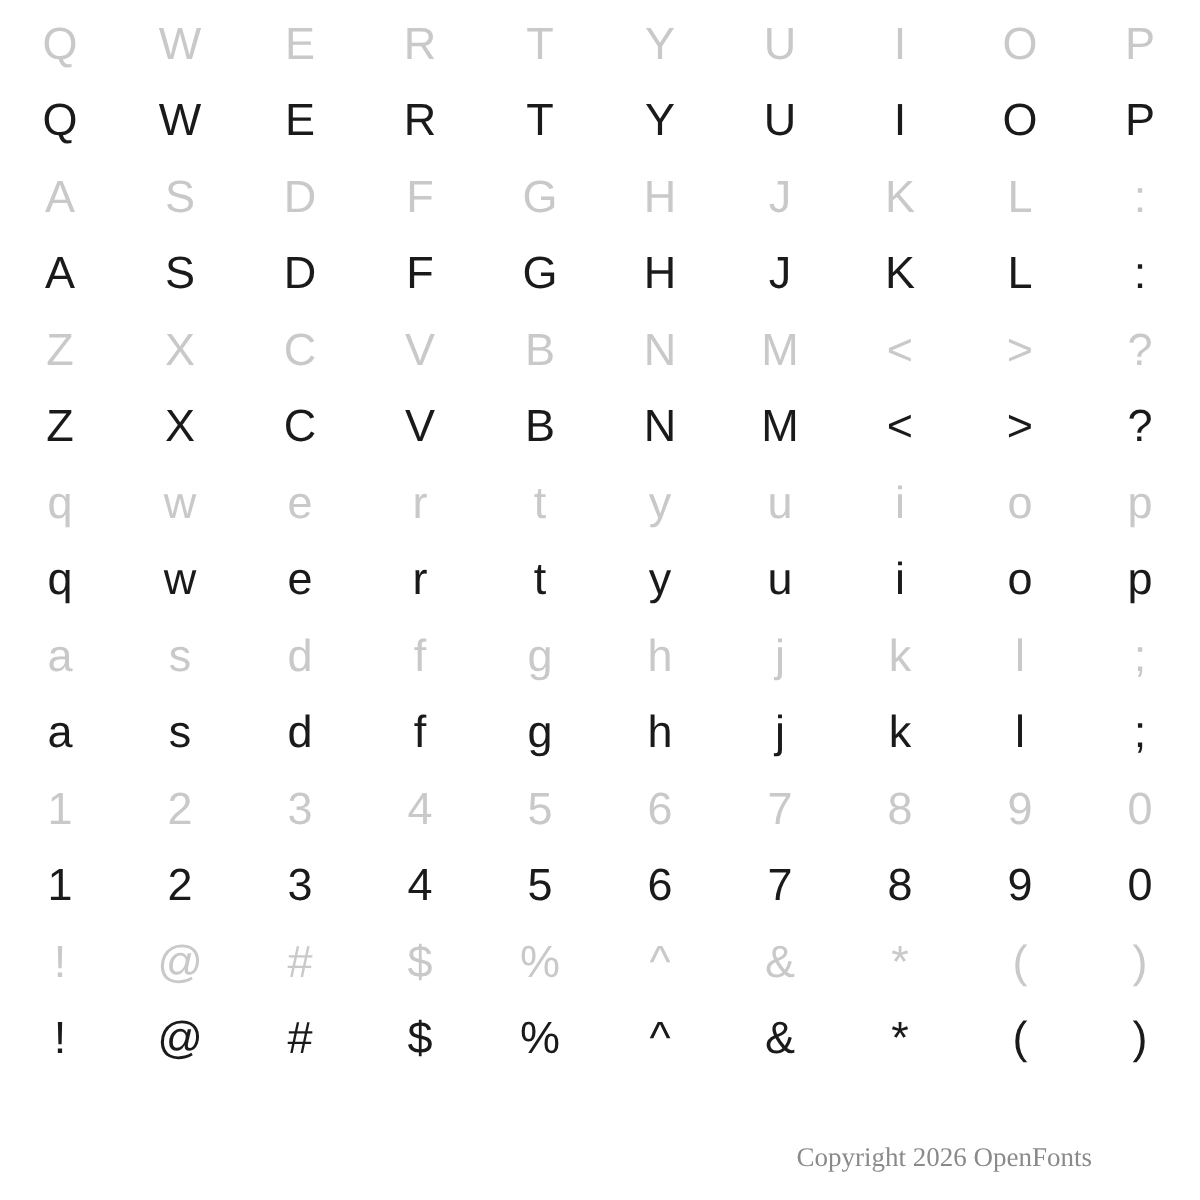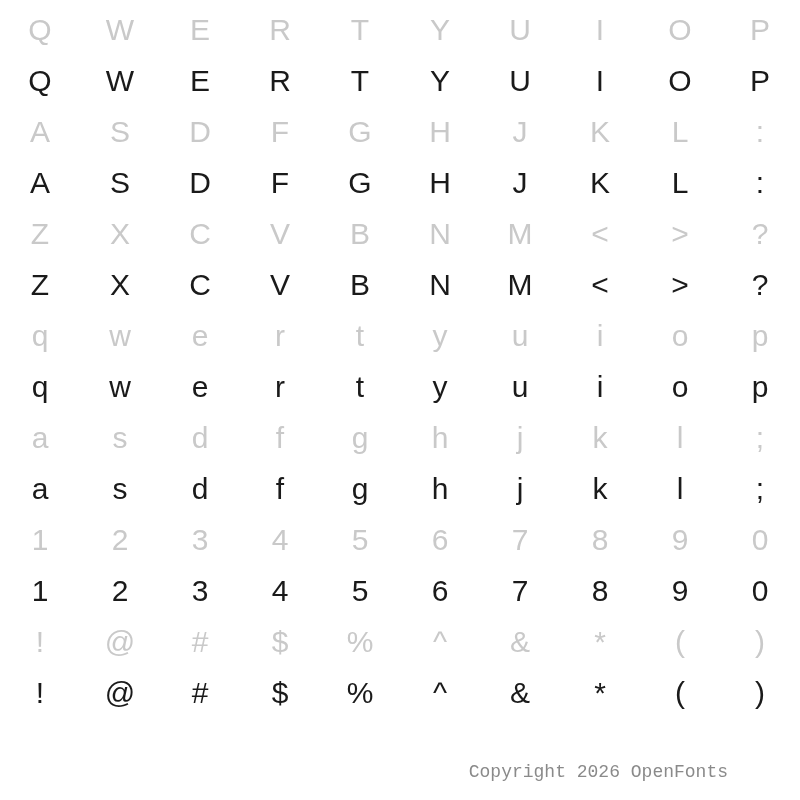--- a/index.html
+++ b/index.html
@@ -51,21 +51,21 @@
   }
   .footer {
     position: absolute;
     left: 0;
     right: 0;
     bottom: 18px;
     text-align: right;
     padding-right: 72px;
     font-size: 18px;
     color: #8a8a8a;
-    font-family: Liberation Mono, monospace;
+    font-family: Liberation Serif, serif;
   }
 </style>
 </head>
 <body>
 
 <div class="sheet">
   <div class="grid">
       <div class="row row-light">
         <span class="cell">Q</span>
         <span class="cell">W</span>

